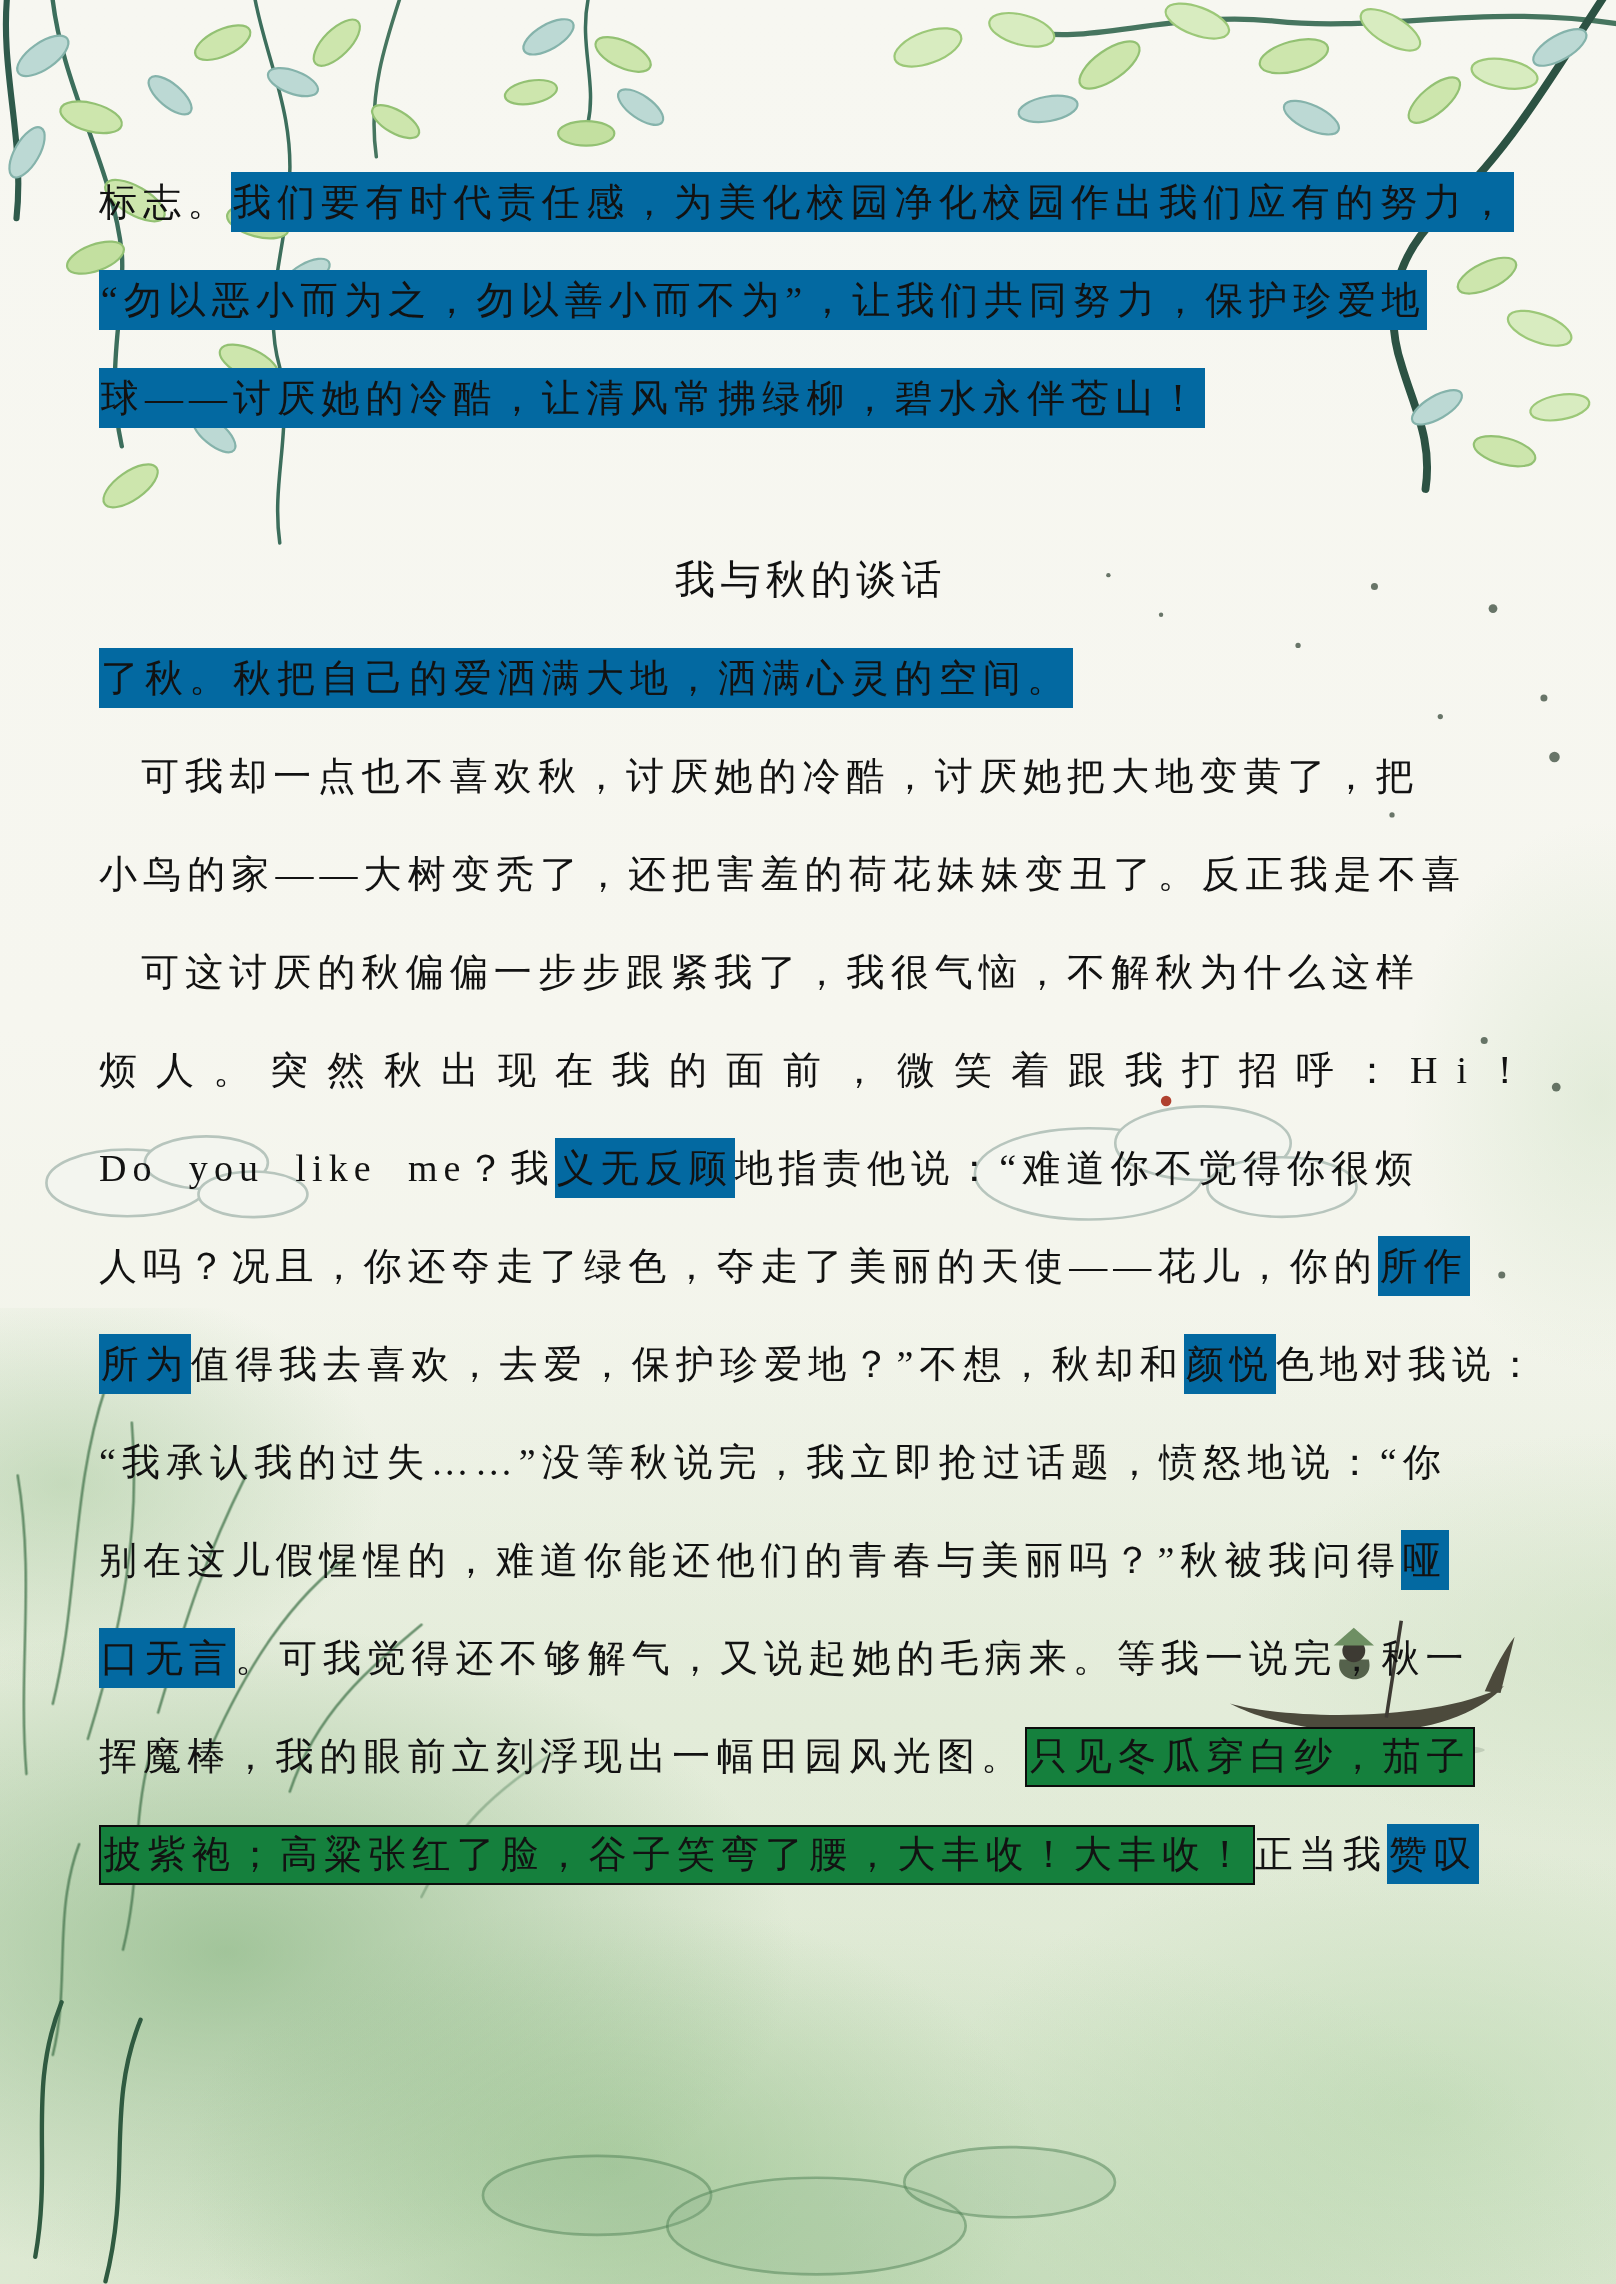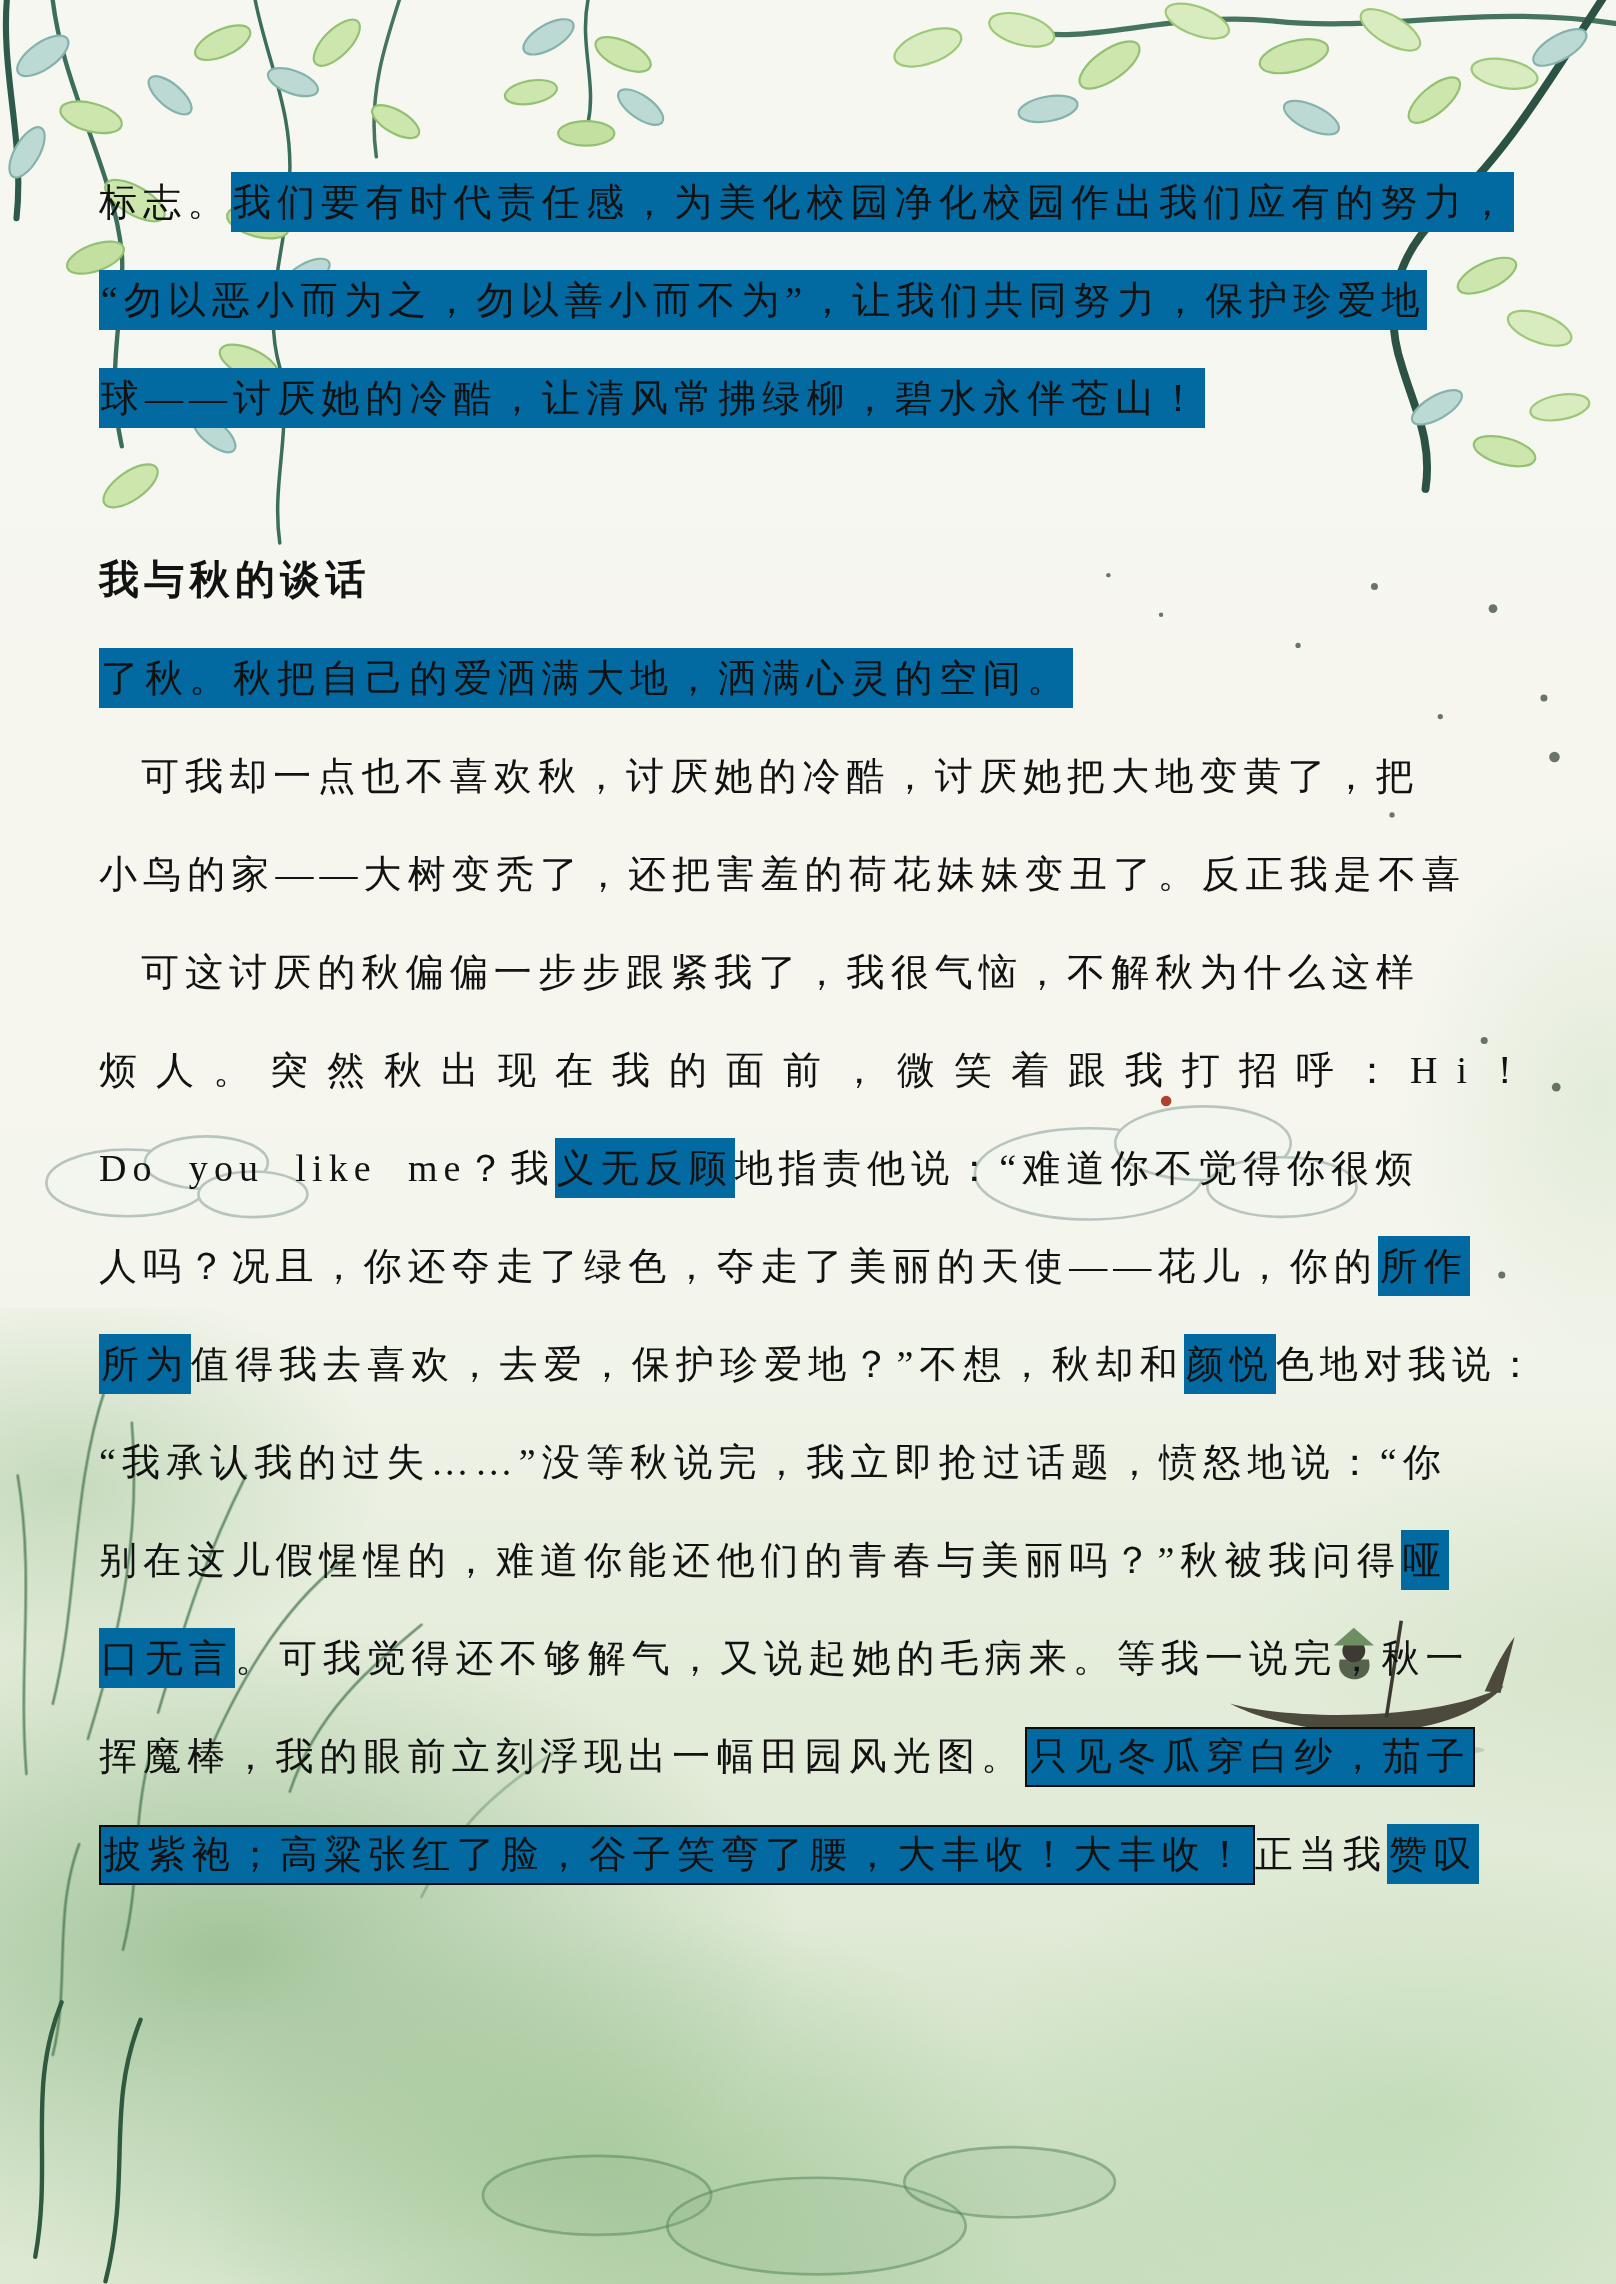--- a/index.html
+++ b/index.html
@@ -26,22 +26,22 @@
     background:radial-gradient(ellipse 263px 369px at 95% 50%, rgba(190,216,178,.34), transparent 75%);
   }
   .dk{stroke-linecap:round;fill:none;}
   
   #page-text{position:absolute;left:99px;top:153px;width:1424px;z-index:6;font-size:38px;color:#121212;}
   .line{height:98px;line-height:98px;letter-spacing:6.1px;white-space:pre;}
   .indent{text-indent:42px;}
   .spread{letter-spacing:19px;}
   .hl{background:#0369a1;padding:8.8px 1.8px;}
   .hl-lead{padding-left:44px;}
-  .box{background:#0369a1;border:2.6px solid #0d0d0d;padding:6.1px 2.6px 8px 2.6px;}
-  .title-line{height:98px;line-height:98px;font-weight:700;font-size:40px;letter-spacing:5.3px;}
+  .box{background:#15803d;border:2.6px solid #0d0d0d;padding:6.1px 2.6px 8px 2.6px;}
+  .title-line{height:98px;line-height:98px;text-align:center;font-weight:400;font-size:40px;letter-spacing:5.3px;}
   .spacer{height:84px;}
 </style>
 </head>
 <body>
 
 <div id="wash-bottom" class="deco"></div>
 <div id="wash-right" class="deco"></div>
 
 <svg class="deco" style="left:-10.5px;top:-10.5px;z-index:2" width="562" height="588" viewBox="0 0 640 670">
   <path class="dk" d="M70,0 C80,110 140,200 150,300 C155,360 130,430 150,520" stroke="#3c6e5c" stroke-width="5"></path>

